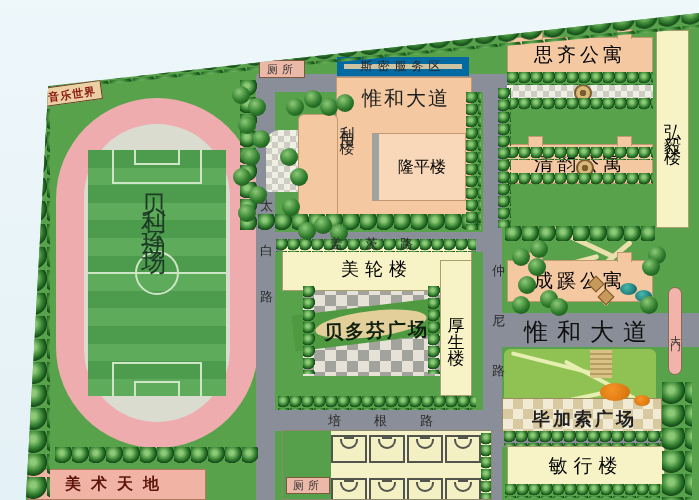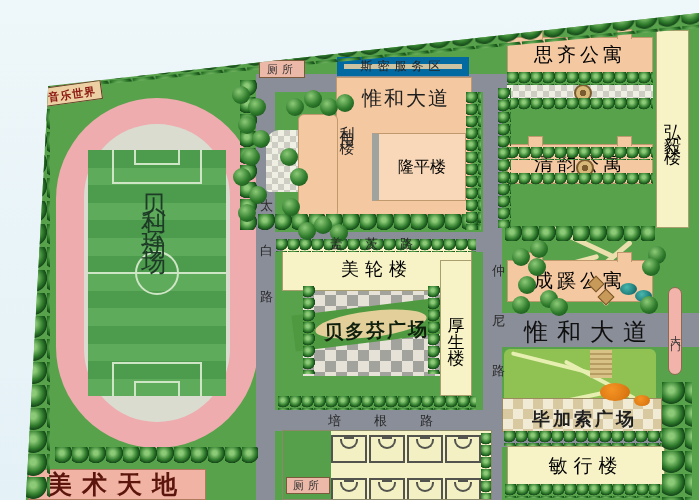--- a/index.html
+++ b/index.html
@@ -144,21 +144,21 @@
   #zba-green{position:absolute;left:0;top:0;width:48px;height:70px;background:#57a04b;}
   .court{position:absolute;width:36px;height:28px;background:#f3f1c4;border:2px solid #53544e;box-sizing:border-box;}
   .court::before{content:"";position:absolute;left:50%;top:2px;transform:translateX(-50%);width:14px;height:8px;
                  border:2px solid #53544e;border-top:none;border-radius:0 0 10px 10px;}
   .court::after{content:"";position:absolute;left:50%;top:0;transform:translateX(-50%);width:10px;height:2px;background:#53544e;}
   #l-zba{left:342px;top:455px;font-size:19px;letter-spacing:5px;font-weight:600;color:#15253f;}
   #toilet-s{left:286px;top:477px;width:44px;height:17px;background:#ecb9a8;border:1px solid #7a5a3a;z-index:31;
             display:flex;align-items:center;justify-content:center;}
   #b-art{left:28px;top:469px;width:178px;height:31px;background:#f1b4a4;border:1px solid #b07a5e;z-index:10;
          display:flex;align-items:center;justify-content:center;}
-  #b-art span{font-size:25px;letter-spacing:10px;font-weight:bold;color:#5c150c;}
+  #b-art span{font-size:16px;letter-spacing:10px;font-weight:bold;color:#5c150c;}
 
   
   #tr-top{left:40px;top:64px;width:672px;height:26px;transform:rotate(-5.4deg);transform-origin:0 50%;}
   #tr-left{left:24px;top:86px;width:26px;height:414px;}
   #tr-gates-n{left:258px;top:214px;width:222px;height:17px;}
   #tr-gates-s{left:276px;top:239px;width:200px;height:13px;}
   #tr-bacon-n{left:278px;top:396px;width:198px;height:14px;}
   #tr-track-s{left:55px;top:447px;width:203px;height:16px;}
   #tr-ap1a{left:507px;top:72px;width:146px;height:13px;}
   #tr-ap1b{left:507px;top:98px;width:146px;height:12px;}

